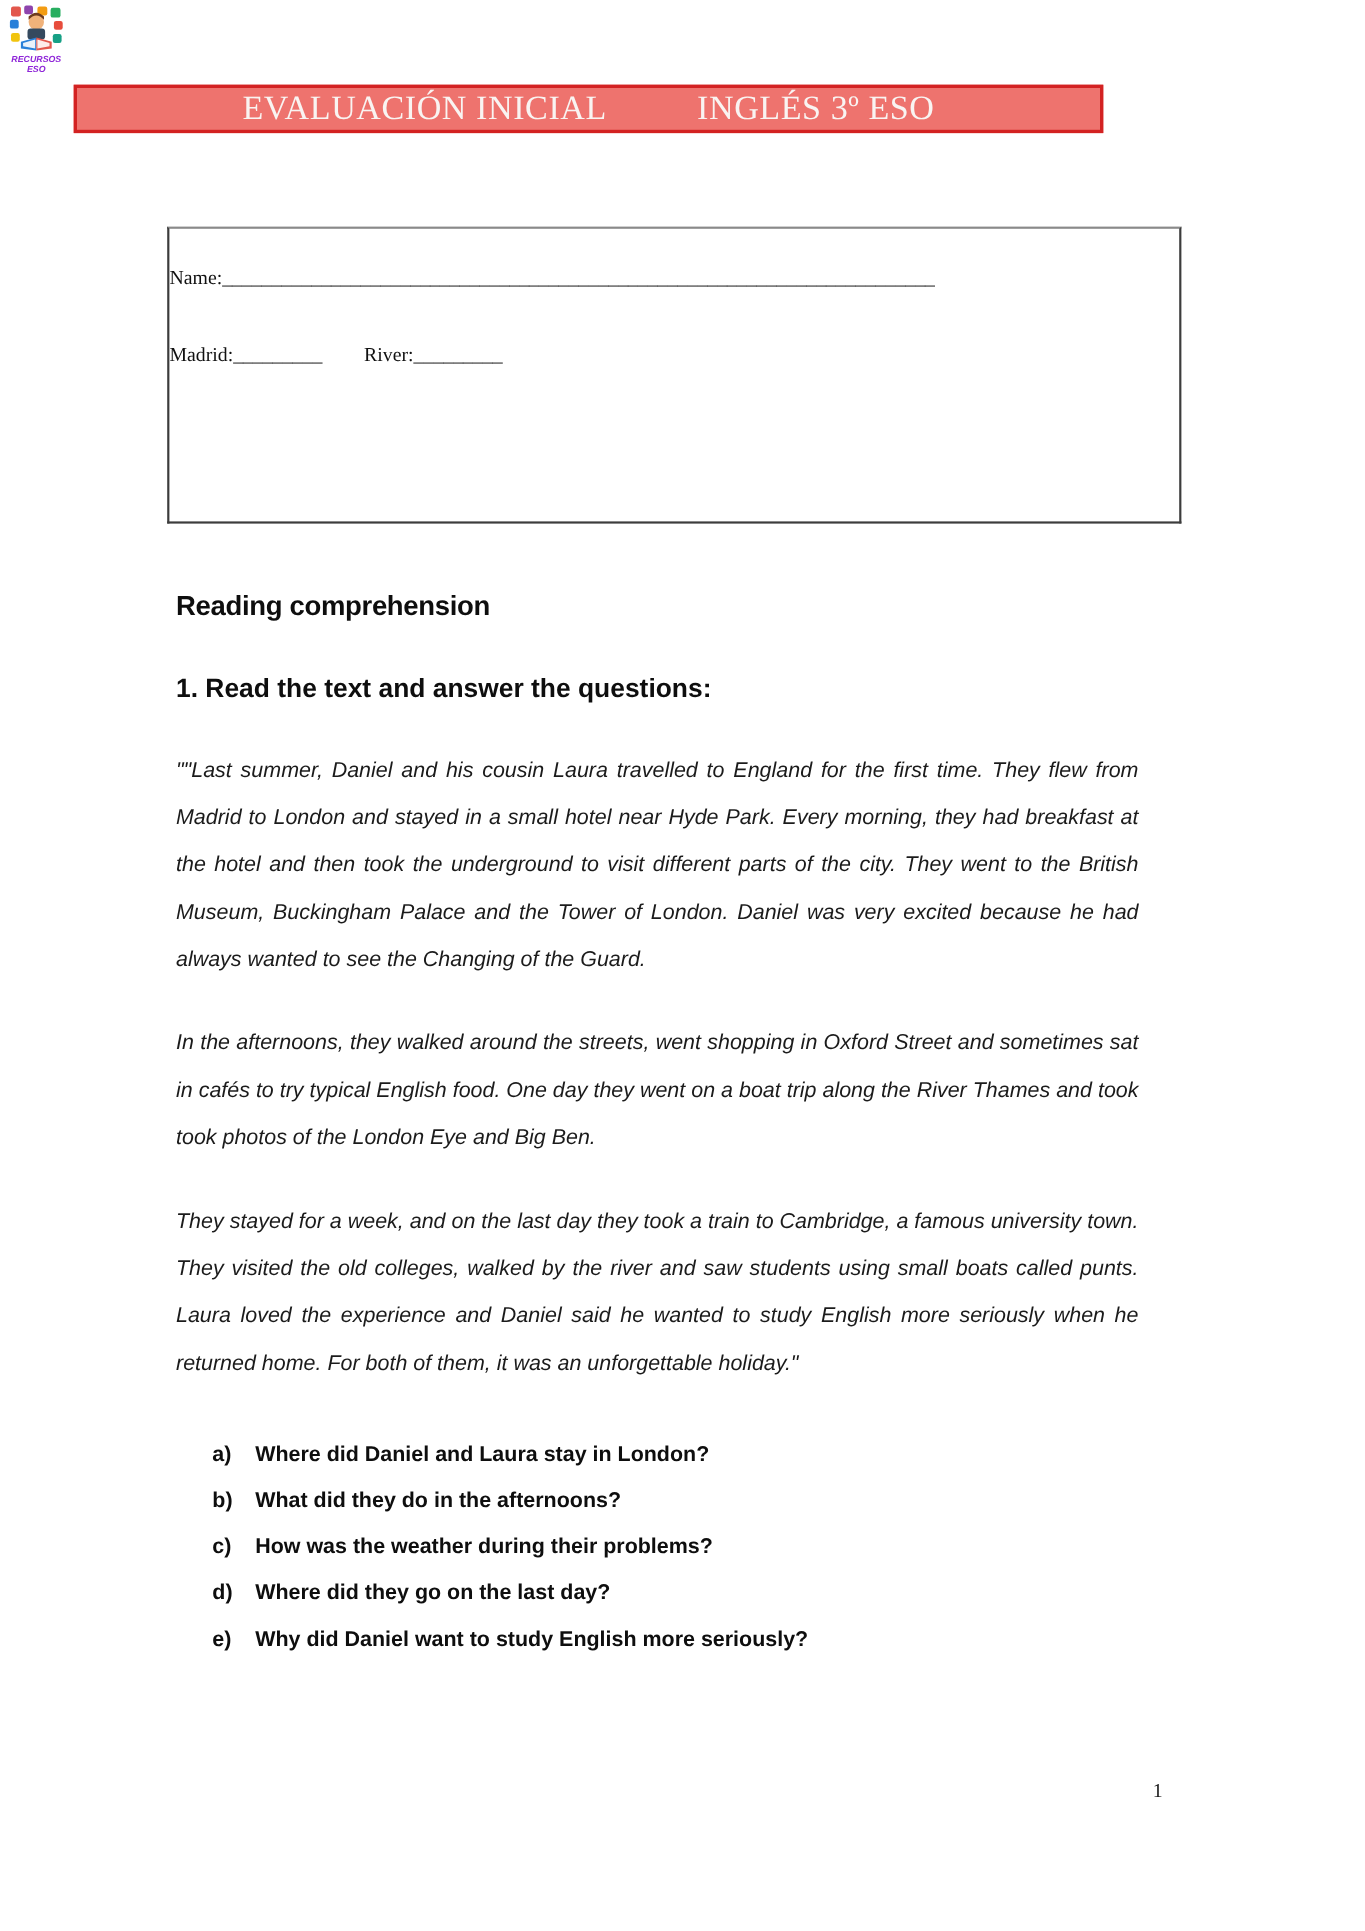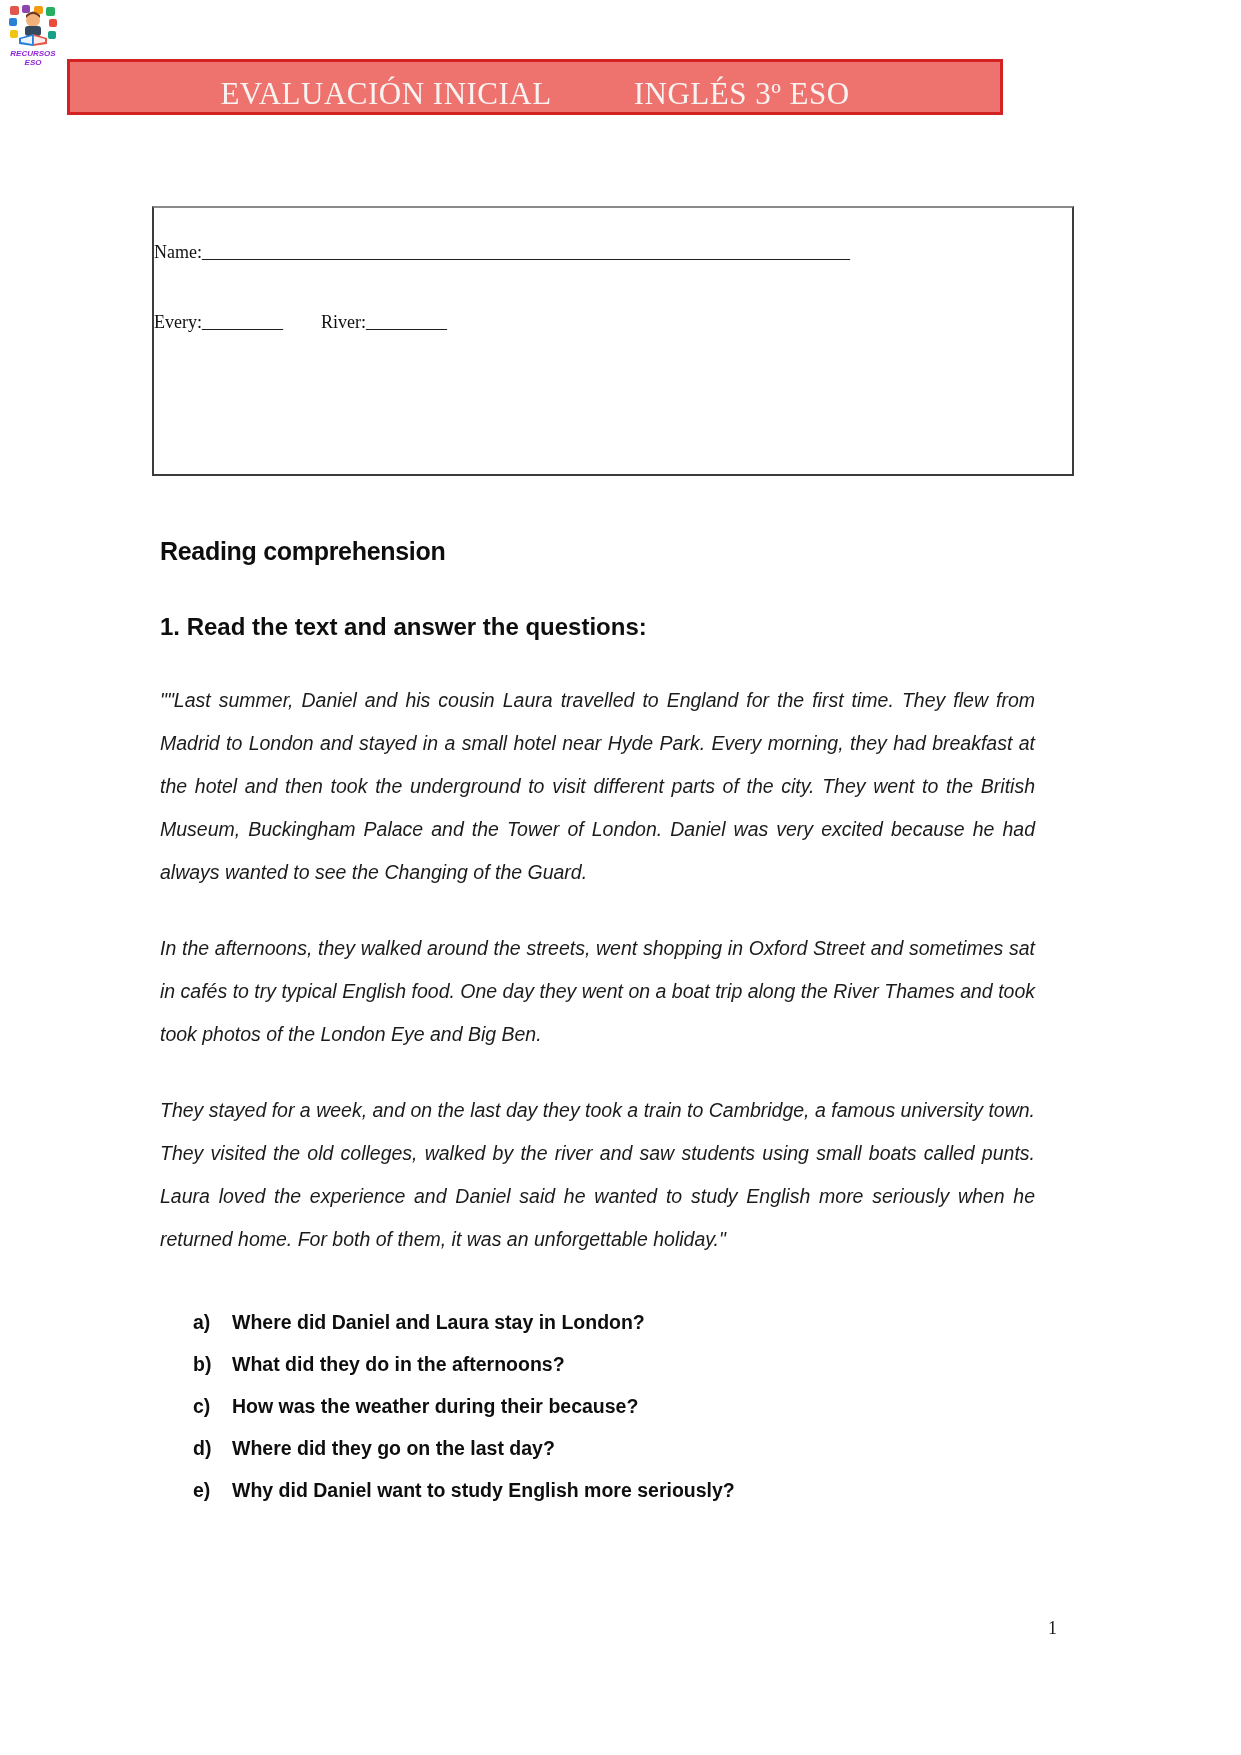--- a/index.html
+++ b/index.html
@@ -13,25 +13,25 @@
   }
 
   
   .logo {
     position: absolute; left: 8px; top: 4px;
     width: 50px; height: 62px;
   }
 
   
   .banner {
-    position: absolute; left: 67px; top: 59px;
-    width: 936px; height: 56px;
+    position: absolute; left: 67px; top: 77px;
+    width: 936px; height: 44px;
     background: #ee736e;
     border: 3px solid #d32222;
-    display: flex; align-items: flex-end; justify-content: center;
+    display: flex; align-items: flex-start; justify-content: center;
     gap: 82px;
   }
   .banner span {
     font-family: "Liberation Serif", serif;
     font-size: 31px; font-weight: 400;
     color: #f9f4f2;
     letter-spacing: 0.5px;
     white-space: nowrap;
   }
 
@@ -129,21 +129,21 @@
 <div class="banner">
   <span>EVALUACIÓN INICIAL</span>
   <span>INGLÉS 3º ESO</span>
 </div>
 
 <div class="student-box">
   <div class="row row-name">
     <span>Name:</span><span class="blank">________________________________________________________________________</span>
   </div>
   <div class="row row-course">
-    <span>Every:</span><span class="blank">_________</span><span class="gap"></span><span>River:</span><span class="blank">_________</span>
+    <span>Madrid:</span><span class="blank">_________</span><span class="gap"></span><span>River:</span><span class="blank">_________</span>
   </div>
 </div>
 
 <div class="content">
   <h1 class="section-title">Reading comprehension</h1>
 
   <p class="instruction">1. Read the text and answer the questions:</p>
 
   <div class="reading">
     <p>""Last summer, Daniel and his cousin Laura travelled to England for the first time. They flew from Madrid to London and stayed in a small hotel near Hyde Park. Every morning, they had breakfast at the hotel and then took the underground to visit different parts of the city. They went to the British Museum, Buckingham Palace and the Tower of London. Daniel was very excited because he had always wanted to see the Changing of the Guard.</p>
@@ -155,21 +155,21 @@
     <li>
       <span class="q-letter">a)</span>
       <span>Where did Daniel and Laura stay in London?</span>
     </li>
     <li>
       <span class="q-letter">b)</span>
       <span>What did they do in the afternoons?</span>
     </li>
     <li>
       <span class="q-letter">c)</span>
-      <span>How was the weather during their because?</span>
+      <span>How was the weather during their problems?</span>
     </li>
     <li>
       <span class="q-letter">d)</span>
       <span>Where did they go on the last day?</span>
     </li>
     <li>
       <span class="q-letter">e)</span>
       <span>Why did Daniel want to study English more seriously?</span>
     </li>
   </ul>

